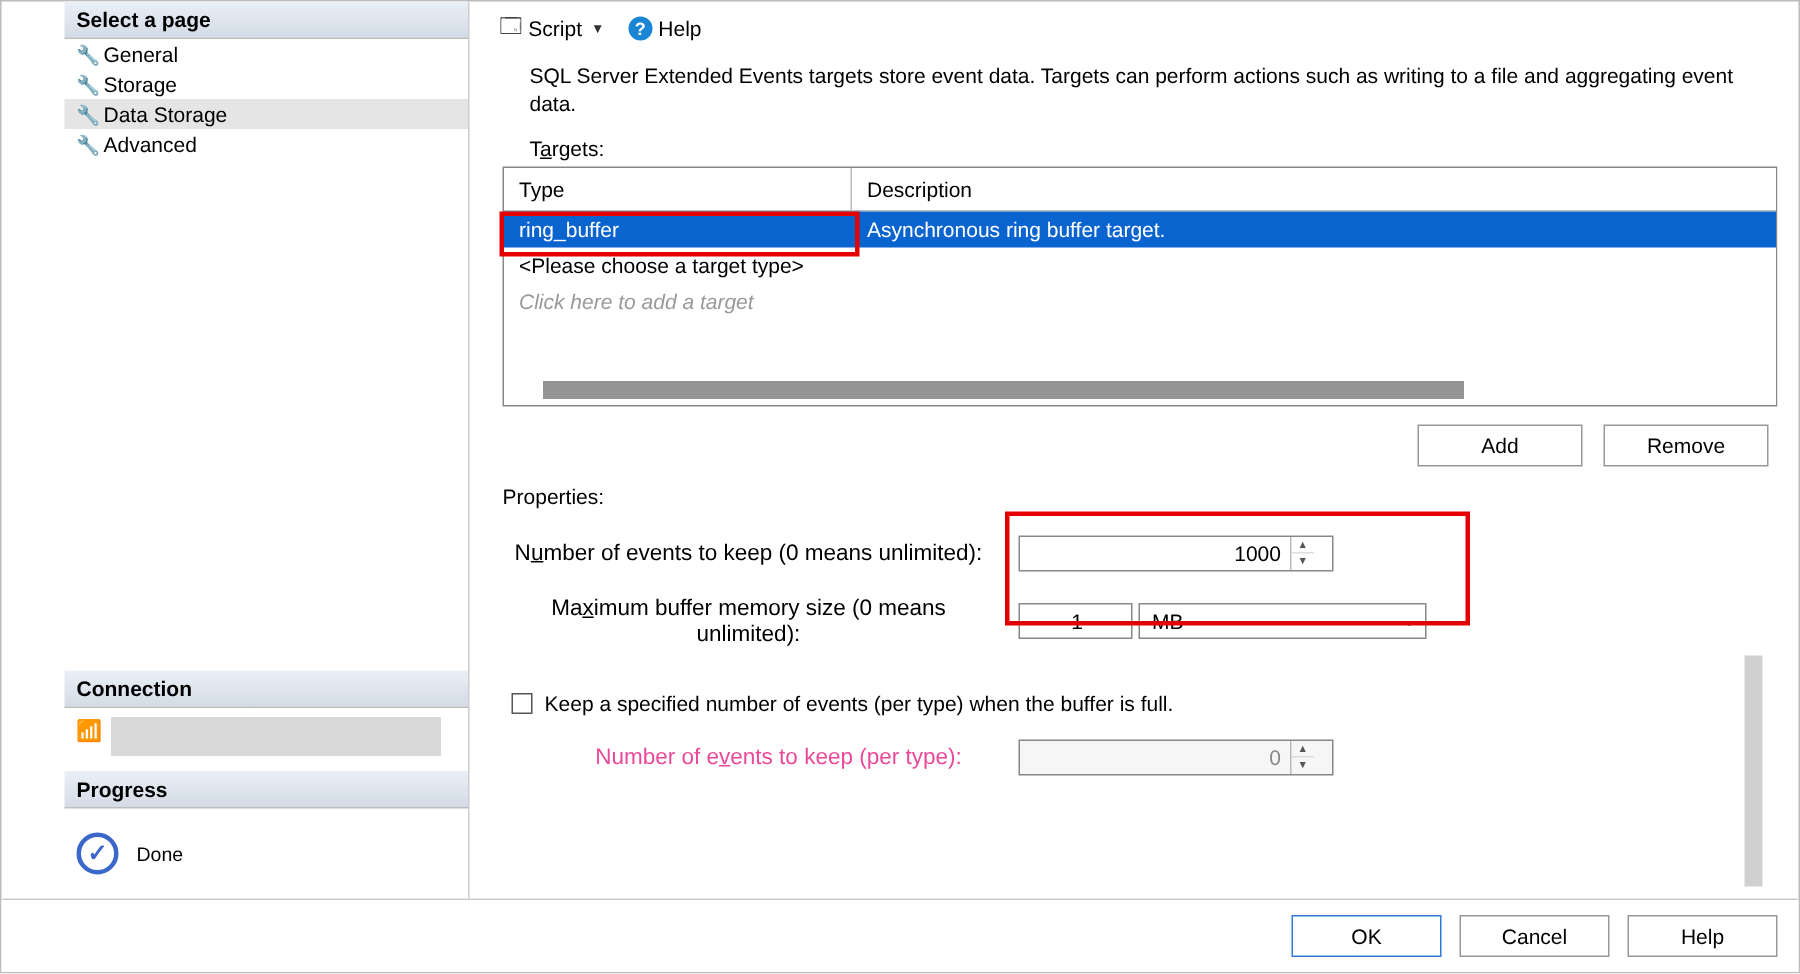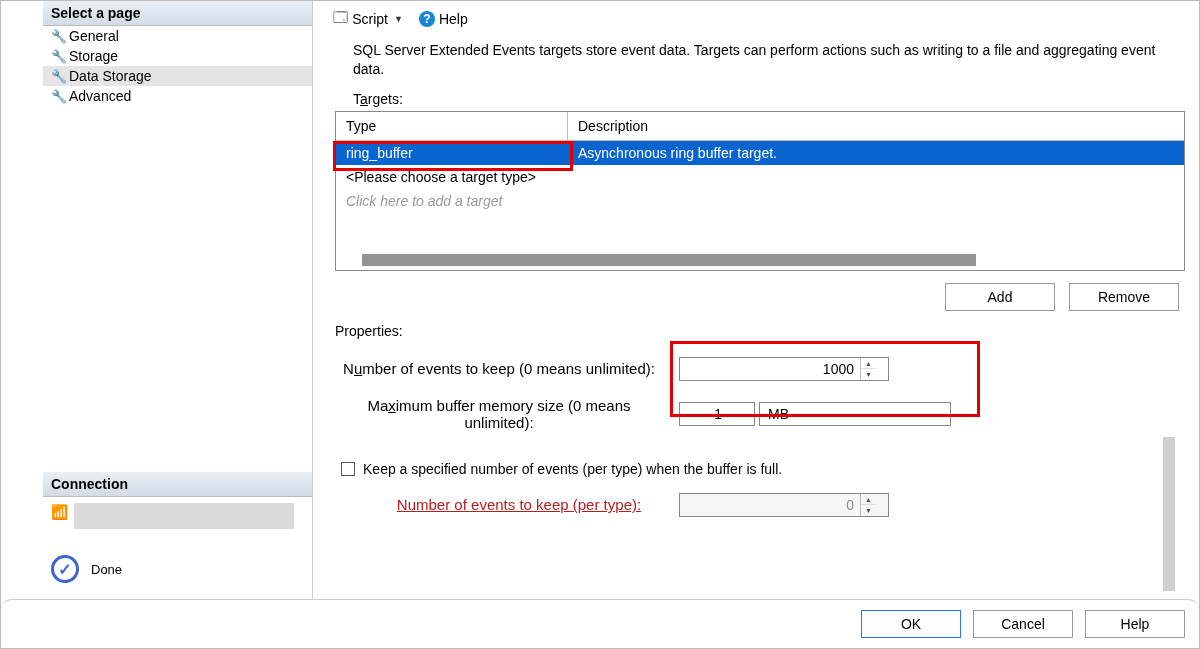--- a/index.html
+++ b/index.html
@@ -228,21 +228,21 @@
     align-items: center;
     padding: 6px 0;
   }
   .prop-label {
     width: 320px;
     font-size: 15px;
     padding-left: 8px;
     text-align: center;
   }
   .prop-label .ul { text-decoration: underline; }
-  .prop-label.disabled { color: #b91c1c; text-decoration: underline; }
+  .prop-label.disabled { color: #ec4899; }
   .spinner {
     border: 1px solid #888;
     height: 24px;
     display: flex;
     align-items: center;
     background: #fff;
   }
   .spinner.disabled { background: #f6f6f6; color: #8a8a8a; }
   .spinner input {
     border: none;
@@ -301,21 +301,20 @@
     border: 1px solid #555;
     background: #fff;
   }
   .footer {
     border-top: 1px solid #ccc;
     padding: 10px 14px;
     display: flex;
     justify-content: flex-end;
     gap: 12px;
     background: #fff;
-    border-radius: 11px;
   }
   .footer .btn { min-width: 100px; }
   .btn.default { border: 1px solid #2a7cd6; }
   .main-body-rel {
     position: relative;
     flex: 1;
     overflow: hidden;
   }
 </style>
 </head>
@@ -347,20 +346,21 @@
 
       <div class="side-connection">
         <div class="side-section-header">Connection</div>
         <div class="conn-body">
           <span class="server-icon">📶</span>
           <div class="conn-placeholder"></div>
         </div>
       </div>
 
       <div>
+        <div class="side-section-header">Progress</div>
         <div class="progress-body">
           <div class="done-circle">✓</div>
           <span>Done</span>
         </div>
       </div>
     </div>
 
     <div class="main">
       <div class="toolbar">
         <div class="tb-btn">

